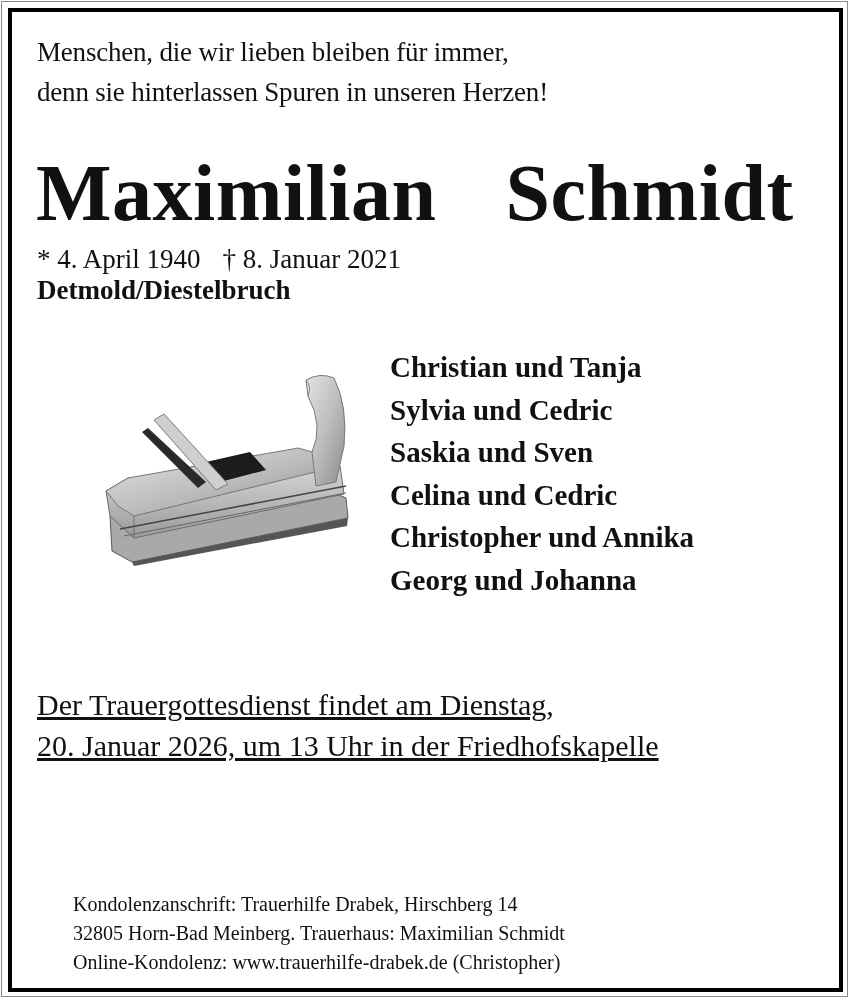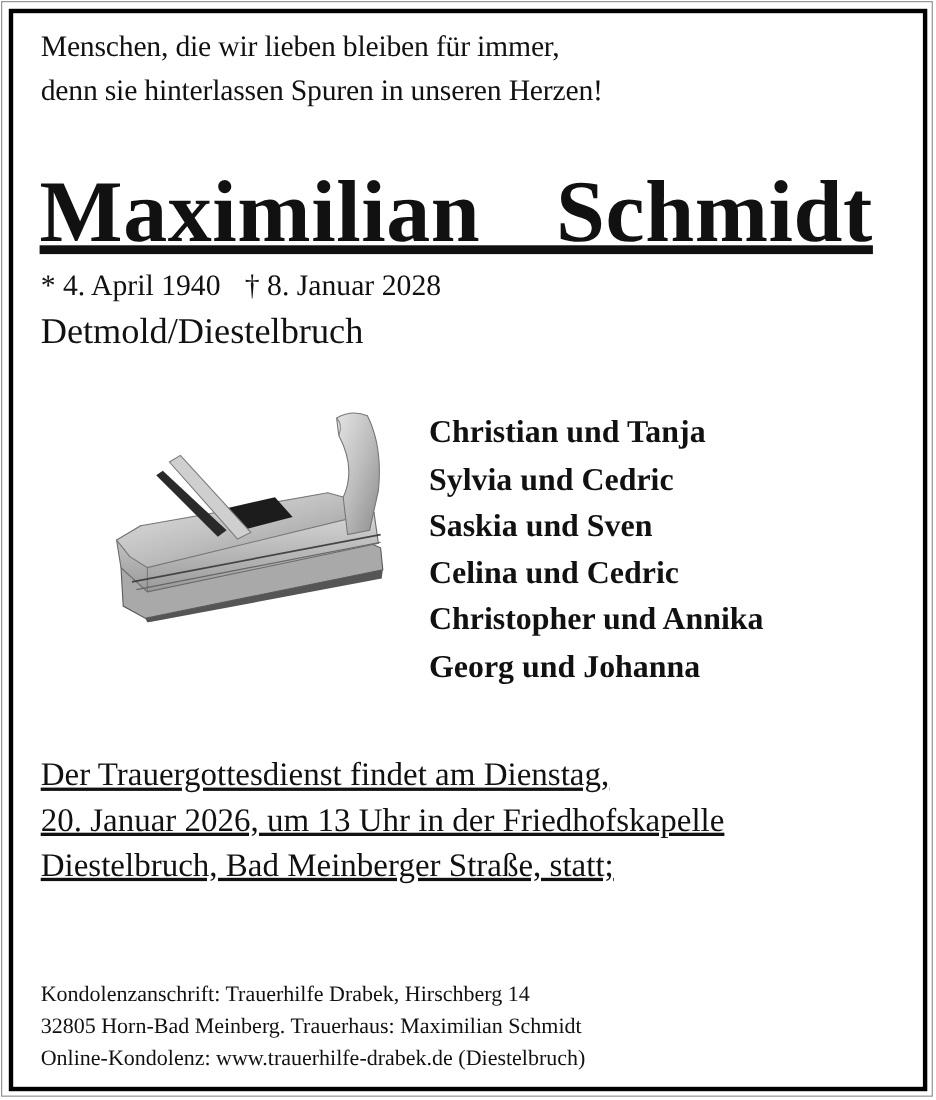--- a/index.html
+++ b/index.html
@@ -7,66 +7,66 @@
   .outer-frame {
     position: absolute; left: 1px; top: 1px; width: 847px; height: 996px;
     border: 1px solid #8a8a8a; box-sizing: border-box;
   }
   .inner-frame {
     position: absolute; left: 8px; top: 8px; width: 835px; height: 984px;
     border: 4px solid #000; box-sizing: border-box; background: #fff;
   }
   .serif { font-family: "Liberation Serif", "DejaVu Serif", serif; color: #111; }
   .motto {
-    position: absolute; left: 37px; top: 22px; font-size: 27px; line-height: 40px;
+    position: absolute; left: 37px; top: 32px; font-size: 27px; line-height: 40px;
     letter-spacing: -0.2px;
   }
   .name {
     position: absolute; left: 36px; top: 148px; font-size: 80px; line-height: 90px;
     font-weight: bold; letter-spacing: 0.5px; word-spacing: 14px;
   }
   .dates {
     position: absolute; left: 37px; top: 241px; font-size: 27px; line-height: 36px;
   }
   .dates .gap { display: inline-block; width: 22px; }
   .place {
-    position: absolute; left: 37px; top: 284px; font-size: 33px; line-height: 36px;
+    position: absolute; left: 37px; top: 272px; font-size: 27px; line-height: 36px; font-weight: bold;
   }
   .illustration {
     position: absolute; left: 98px; top: 366px; width: 256px; height: 200px;
   }
   .mourners {
-    position: absolute; left: 390px; top: 372px; font-size: 29px; line-height: 42.5px;
+    position: absolute; left: 390px; top: 346px; font-size: 29px; line-height: 42.5px;
     font-weight: bold;
   }
   .mourners div { white-space: nowrap; }
   .service {
     position: absolute; left: 37px; top: 684px; font-size: 30px; line-height: 41px;
   }
   .service div { white-space: nowrap; text-decoration: underline; }
   .contact {
     position: absolute; left: 37px; top: 890px; font-size: 20px; line-height: 29px;
   }
-  .contact div { white-space: nowrap; }
+  .contact div { white-space: nowrap; margin-left: 36px; }
 </style>
 </head>
 <body>
 
 <div class="outer-frame"></div>
 <div class="inner-frame"></div>
 
 <div class="motto serif">
   <div>Menschen, die wir lieben bleiben für immer,</div>
   <div>denn sie hinterlassen Spuren in unseren Herzen!</div>
 </div>
 
-<div class="name serif" style="white-space:pre;text-decoration:underline;">Maximilian  Schmidt</div>
+<div class="name serif" style="white-space:pre;">Maximilian  Schmidt</div>
 
 <div class="dates serif">
-  <span>* 4. April 1940</span><span class="gap"></span><span>† 8. Januar 2028</span>
+  <span>* 4. April 1940</span><span class="gap"></span><span>† 8. Januar 2021</span>
 </div>
 
 <div class="place serif">Detmold/Diestelbruch</div>
 
 <div class="illustration">
   <svg width="256" height="200" viewBox="0 0 256 200" xmlns="http://www.w3.org/2000/svg">
     <defs>
       <linearGradient id="wood" x1="0" y1="0" x2="1" y2="1">
         <stop offset="0" stop-color="#e4e4e4"></stop>
         <stop offset="0.5" stop-color="#bdbdbd"></stop>
@@ -105,20 +105,19 @@
   <div>Sylvia und Cedric</div>
   <div>Saskia und Sven</div>
   <div>Celina und Cedric</div>
   <div>Christopher und Annika</div>
   <div>Georg und Johanna</div>
 </div>
 
 <div class="service serif">
   <div>Der Trauergottesdienst findet am Dienstag,</div>
   <div>20. Januar 2026, um 13 Uhr in der Friedhofskapelle</div>
-  <div>Diestelbruch, Bad Meinberger Straße, statt;</div>
 </div>
 
 <div class="contact serif">
   <div>Kondolenzanschrift: Trauerhilfe Drabek, Hirschberg 14</div>
   <div>32805 Horn-Bad Meinberg. Trauerhaus: Maximilian Schmidt</div>
-  <div>Online-Kondolenz: www.trauerhilfe-drabek.de (Diestelbruch)</div>
+  <div>Online-Kondolenz: www.trauerhilfe-drabek.de (Christopher)</div>
 </div>
 
 </body></html>

